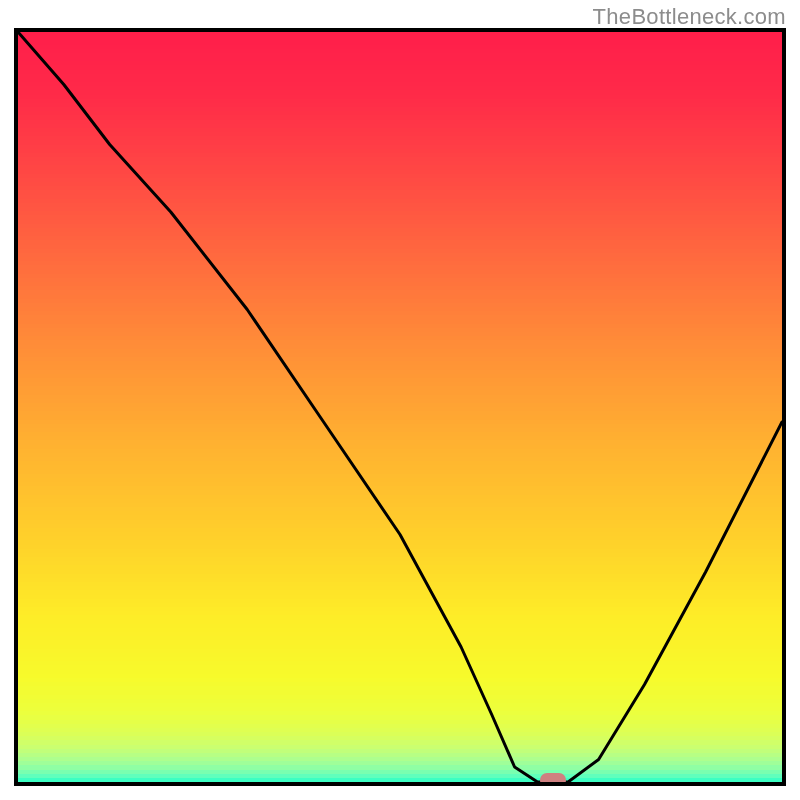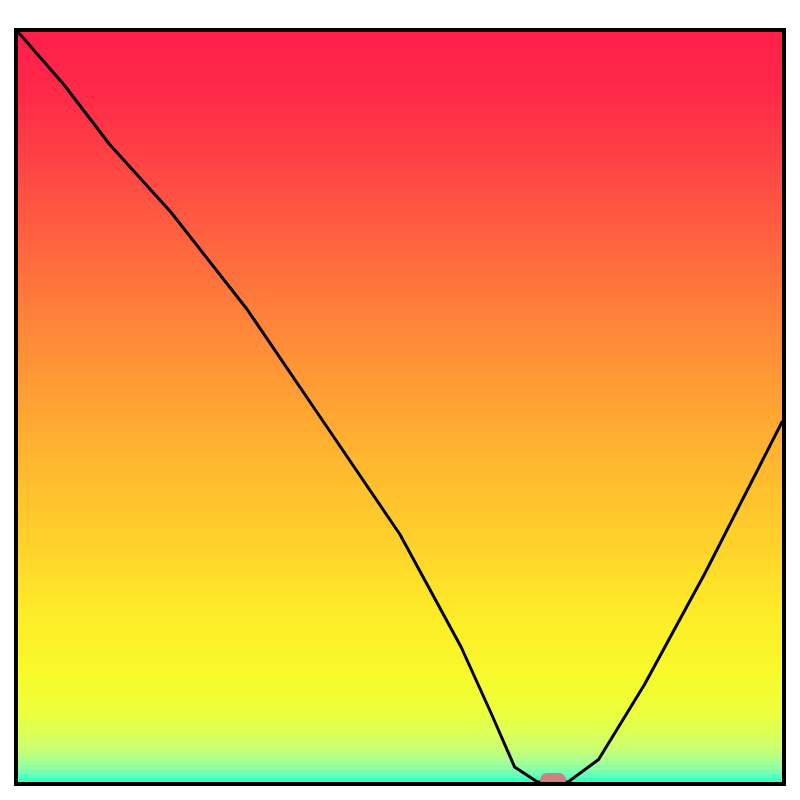--- a/index.html
+++ b/index.html
@@ -56,20 +56,21 @@
     background: #cf8080;
     border-radius: 7px;
     transform: translate(-50%, -50%);
   }
 </style>
 </head>
 <body>
 
 <div class="container">
 
+  <div class="attribution">TheBottleneck.com</div>
 
   <div class="chart-frame">
     <div class="gradient-bg" id="gradient-bg">
         <div class="stripe" style="top:0px;height:4.766666666666667px;background:rgb(255,31,74)"></div>
         <div class="stripe" style="top:4.166666666666667px;height:4.766666666666667px;background:rgb(255,32,74)"></div>
         <div class="stripe" style="top:8.333333333333334px;height:4.766666666666666px;background:rgb(255,32,74)"></div>
         <div class="stripe" style="top:12.5px;height:4.7666666666666675px;background:rgb(255,33,74)"></div>
         <div class="stripe" style="top:16.666666666666668px;height:4.766666666666664px;background:rgb(255,34,74)"></div>
         <div class="stripe" style="top:20.833333333333332px;height:4.7666666666666675px;background:rgb(255,35,74)"></div>
         <div class="stripe" style="top:25px;height:4.7666666666666675px;background:rgb(255,35,74)"></div>

